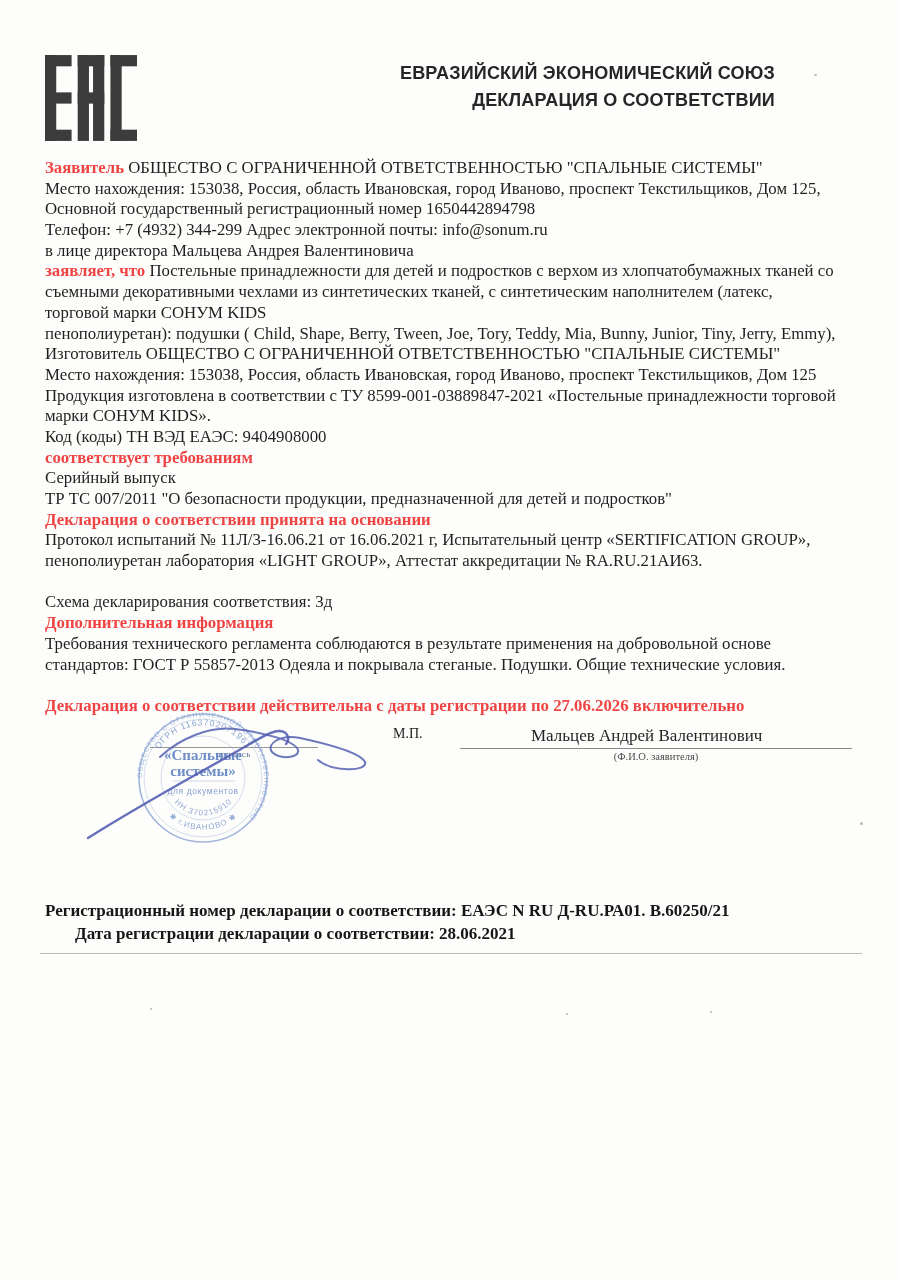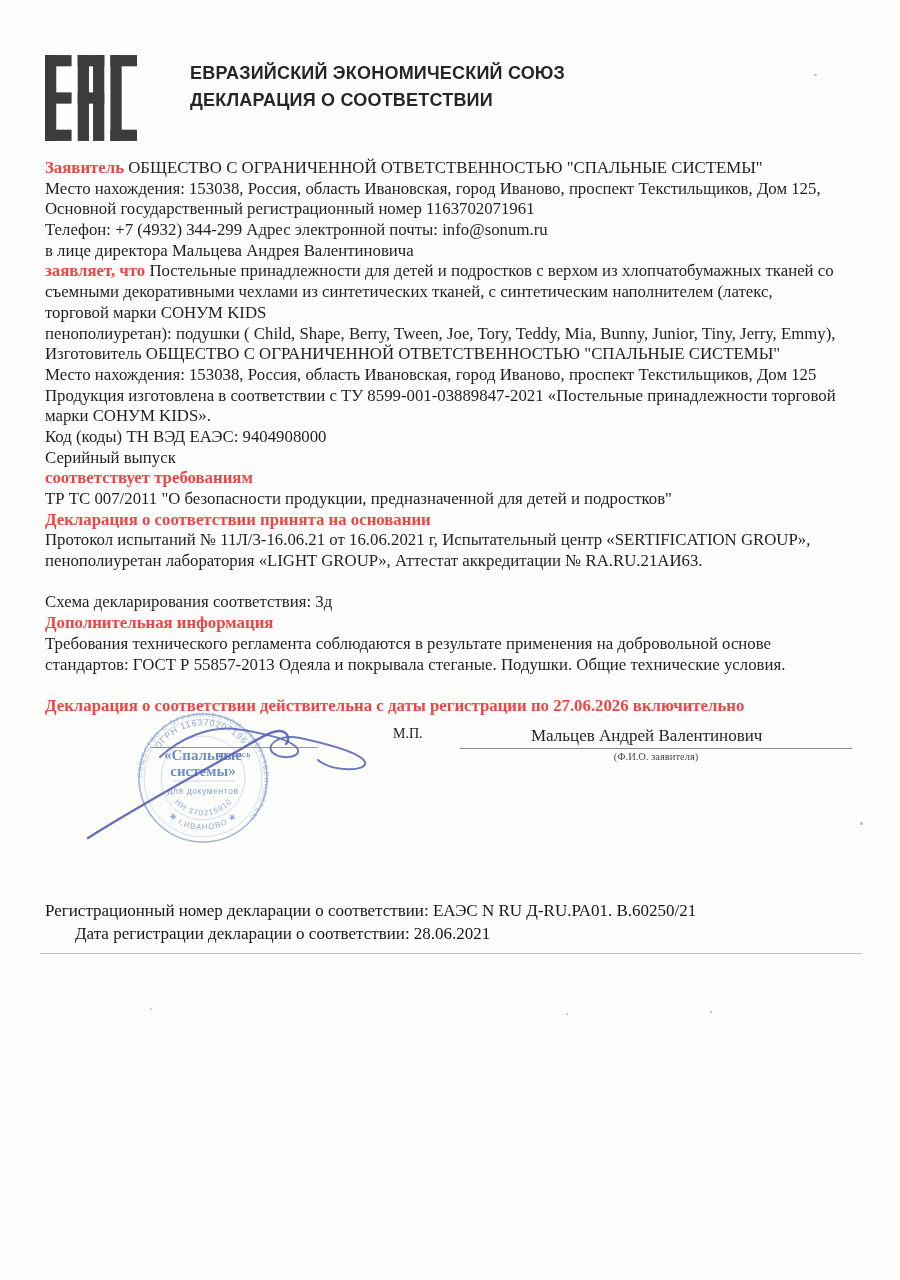--- a/index.html
+++ b/index.html
@@ -11,21 +11,21 @@
     color:var(--ink,#1f1f1f);
     overflow:hidden;
   }
   
   .eac{position:absolute;left:45px;top:54px;width:92px;height:88px;}
   .eac svg{width:100%;height:100%;}
   .eac .sr{position:absolute;width:1px;height:1px;overflow:hidden;clip:rect(0 0 0 0);}
   
   .hdr{
     position:absolute;left:190px;top:60px;width:585px;
-    text-align:left;
+    text-align:right;
     font-family:"Liberation Sans", sans-serif;
     font-weight:bold;font-size:18px;line-height:27px;
     color:#262626;letter-spacing:.2px;
   }
   
   .doc-body{position:absolute;left:45px;top:158px;width:820px;font-size:16.8px;}
   .line{height:20.7px;line-height:20.7px;white-space:nowrap;}
   .line .b{font-weight:bold;color:#ef4444;}
   .line.blank{height:20.7px;}
   
@@ -38,21 +38,21 @@
   
   .stamp{position:absolute;left:133px;top:708px;width:140px;height:140px;opacity:.88;}
   .stamp text{fill:var(--stamp-text,#5b7fc4);}
   .stamp .ring-t{font-family:"Liberation Sans", sans-serif;}
   .stamp circle,.stamp line{stroke:var(--stamp-color,#6f8fc9);fill:none;}
   .stamp .ctr{font-family:"Liberation Serif", serif;font-weight:bold;}
   
   .sig-svg{position:absolute;left:70px;top:700px;width:420px;height:170px;}
   .sig-svg path{stroke:var(--signature-color,#5560b2);fill:none;stroke-linecap:round;}
   
-  .footer-line{position:absolute;left:45px;font-size:17px;font-weight:normal;color:#161616;white-space:nowrap;}
+  .footer-line{position:absolute;left:45px;font-size:17px;font-weight:bold;color:#161616;white-space:nowrap;}
   .f1{top:901px;}
   .f2{top:924px;margin-left:30px;}
   .divider{position:absolute;left:40px;top:953px;width:822px;border-top:1px solid #b5b5b5;opacity:.9;}
   
   .speck{position:absolute;border-radius:50%;background:#b9b9b9;}
 </style>
 </head>
 <body>
 
 <div class="page" style="--paper: #fdfdfb; --ink: #1f1f1f; --stamp-color: #7b97cf; --stamp-text: #5b7fc4; --signature-color: #5560b2;">
@@ -80,34 +80,34 @@
   </div>
 
   <div class="hdr">
     <div>ЕВРАЗИЙСКИЙ ЭКОНОМИЧЕСКИЙ СОЮЗ</div>
     <div>ДЕКЛАРАЦИЯ О СООТВЕТСТВИИ</div>
   </div>
 
   <div class="doc-body" id="doc-body">
       <div class="line"><span class="b">Заявитель</span><span> ОБЩЕСТВО С ОГРАНИЧЕННОЙ ОТВЕТСТВЕННОСТЬЮ "СПАЛЬНЫЕ СИСТЕМЫ"</span></div>
       <div class="line"><span>Место нахождения: 153038, Россия, область Ивановская, город Иваново, проспект Текстильщиков, Дом 125,</span></div>
-      <div class="line"><span>Основной государственный регистрационный номер 1163702071961</span></div>
+      <div class="line"><span>Основной государственный регистрационный номер 1650442894798</span></div>
       <div class="line"><span>Телефон: +7 (4932) 344-299 Адрес электронной почты: info@sonum.ru</span></div>
       <div class="line"><span>в лице директора Мальцева Андрея Валентиновича</span></div>
       <div class="line"><span class="b">заявляет, что</span><span> Постельные принадлежности для детей и подростков с верхом из хлопчатобумажных тканей со</span></div>
       <div class="line"><span>съемными декоративными чехлами из синтетических тканей, с синтетическим наполнителем (латекс,</span></div>
       <div class="line"><span>торговой марки СОНУМ KIDS</span></div>
       <div class="line"><span>пенополиуретан): подушки ( Child, Shape, Berry, Tween, Joe, Tory, Teddy, Mia, Bunny, Junior, Tiny, Jerry, Emmy),</span></div>
       <div class="line"><span>Изготовитель ОБЩЕСТВО С ОГРАНИЧЕННОЙ ОТВЕТСТВЕННОСТЬЮ "СПАЛЬНЫЕ СИСТЕМЫ"</span></div>
       <div class="line"><span>Место нахождения: 153038, Россия, область Ивановская, город Иваново, проспект Текстильщиков, Дом 125</span></div>
       <div class="line"><span>Продукция изготовлена в соответствии с ТУ 8599-001-03889847-2021 «Постельные принадлежности торговой</span></div>
       <div class="line"><span>марки СОНУМ KIDS».</span></div>
       <div class="line"><span>Код (коды) ТН ВЭД ЕАЭС: 9404908000</span></div>
+      <div class="line"><span class="b">соответствует требованиям</span></div>
       <div class="line"><span>Серийный выпуск</span></div>
-      <div class="line"><span class="b">соответствует требованиям</span></div>
       <div class="line"><span>ТР ТС 007/2011 "О безопасности продукции, предназначенной для детей и подростков"</span></div>
       <div class="line"><span class="b">Декларация о соответствии принята на основании</span></div>
       <div class="line"><span>Протокол испытаний № 11Л/3-16.06.21 от 16.06.2021 г, Испытательный центр «SERTIFICATION GROUP»,</span></div>
       <div class="line"><span>пенополиуретан лаборатория «LIGHT GROUP», Аттестат аккредитации № RA.RU.21АИ63.</span></div>
       <div class="line blank"></div>
       <div class="line"><span>Схема декларирования соответствия: 3д</span></div>
       <div class="line"><span class="b">Дополнительная информация</span></div>
       <div class="line"><span>Требования технического регламента соблюдаются в результате применения на добровольной основе</span></div>
       <div class="line"><span>стандартов: ГОСТ Р 55857-2013 Одеяла и покрывала стеганые. Подушки. Общие технические условия.</span></div>
       <div class="line blank"></div>

